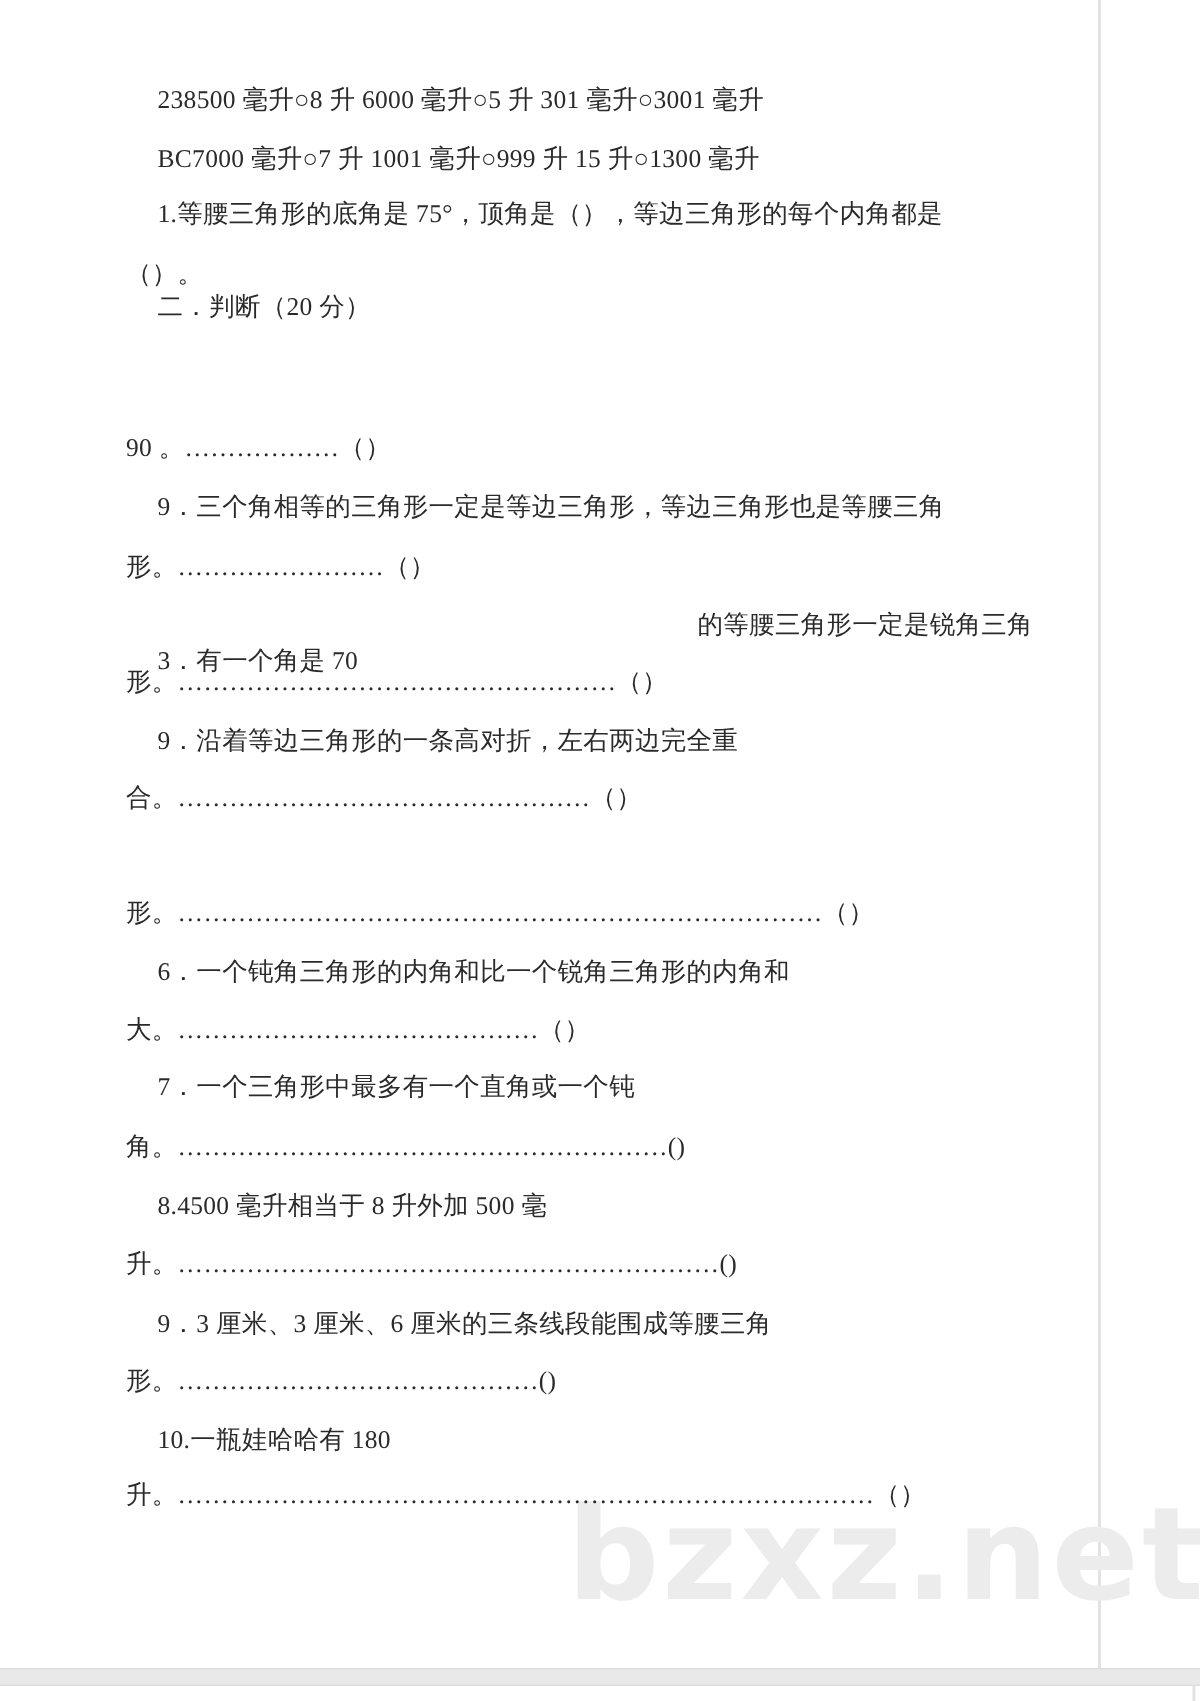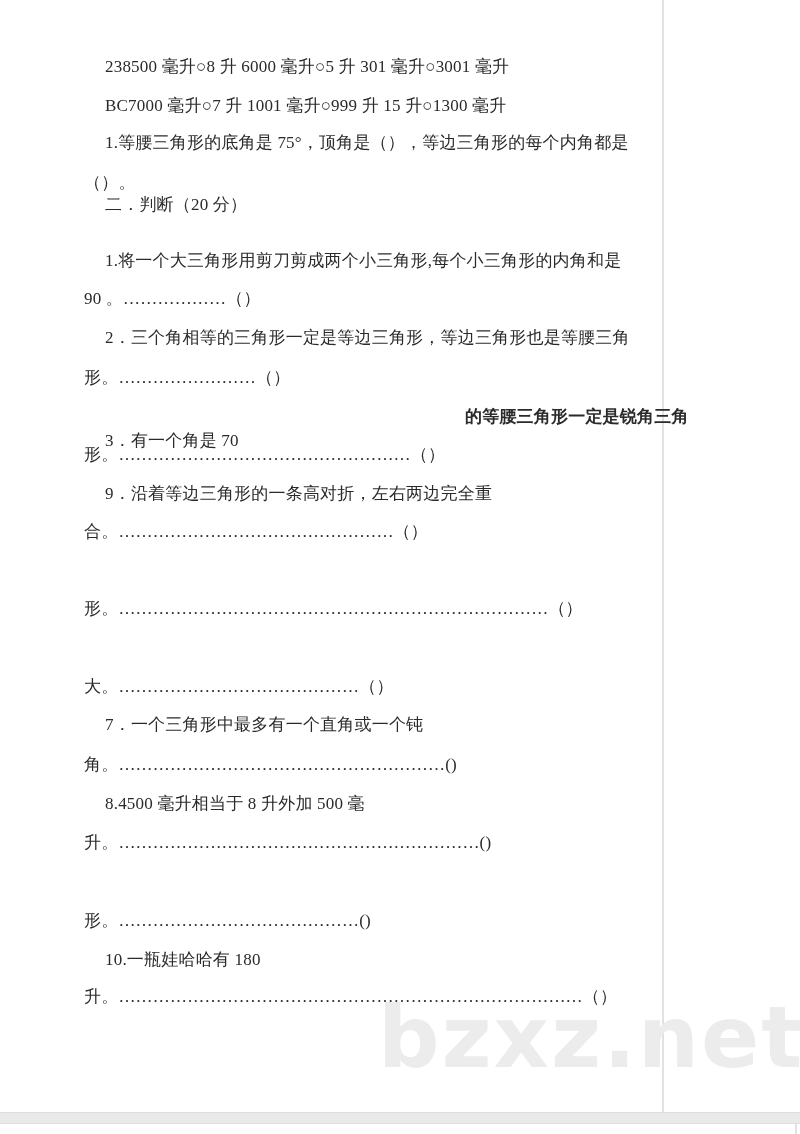--- a/index.html
+++ b/index.html
@@ -12,37 +12,37 @@
       height: 1134px;
       position: relative;
       overflow: hidden;
       font-family: "Liberation Serif", "DejaVu Serif", serif;
       color: #2a2a2a;
     }
     .page {
       position: absolute;
       left: 0;
       top: 0;
-      width: 664px;
+      width: 734px;
       height: 1112px;
       background: #ffffff;
       border-right: 2px solid #e2e2e2;
       box-sizing: border-box;
     }
     .line {
       position: absolute;
       font-size: 17px;
       line-height: 22px;
       white-space: nowrap;
       letter-spacing: 0.2px;
     }
     .l-indent { left: 105px; }
     .l-left { left: 84px; }
     .l-q3a { left: 105px; }
-    .l-q3b { left: 465px; font-weight: bold; }
+    .l-q3b { left: 465px; }
     .watermark {
       position: absolute;
       left: 378px;
       top: 994px;
       font-family: "DejaVu Sans", sans-serif;
       font-weight: bold;
       font-size: 86px;
       line-height: 86px;
       color: #ececec;
       letter-spacing: 2px;
@@ -78,43 +78,44 @@
 <div class="page">
 
   <div class="line l-indent" style="top:56px">238500 毫升○8 升 6000 毫升○5 升 301 毫升○3001 毫升</div>
   <div class="line l-indent" style="top:95px">BC7000 毫升○7 升 1001 毫升○999 升 15 升○1300 毫升</div>
 
   <div class="line l-indent" style="top:132px">1.等腰三角形的底角是 75°，顶角是（），等边三角形的每个内角都是</div>
   <div class="line l-left" style="top:172px">（）。</div>
 
   <div class="line l-indent" style="top:194px">二．判断（20 分）</div>
 
-  <div class="line l-indent" style="top:250px">1.将一个大三角形用剪刀剪成两个小三角形,每个小三角形的内角和是</div>
   <div class="line l-left" style="top:288px">90 。………………（）</div>
 
-  <div class="line l-indent" style="top:327px">2．三个角相等的三角形一定是等边三角形，等边三角形也是等腰三角</div>
+  <div class="line l-indent" style="top:327px">9．三个角相等的三角形一定是等边三角形，等边三角形也是等腰三角</div>
   <div class="line l-left" style="top:367px">形。……………………（）</div>
 
   <div class="line l-q3a" style="top:430px">3．有一个角是 70</div>
   <div class="line l-q3b" style="top:406px">的等腰三角形一定是锐角三角</div>
   <div class="line l-left" style="top:444px">形。……………………………………………（）</div>
 
   <div class="line l-indent" style="top:483px">9．沿着等边三角形的一条高对折，左右两边完全重</div>
   <div class="line l-left" style="top:521px">合。…………………………………………（）</div>
 
   <div class="line l-left" style="top:598px">形。…………………………………………………………………（）</div>
 
+  <div class="line l-indent" style="top:637px">6．一个钝角三角形的内角和比一个锐角三角形的内角和</div>
   <div class="line l-left" style="top:676px">大。……………………………………（）</div>
 
   <div class="line l-indent" style="top:714px">7．一个三角形中最多有一个直角或一个钝</div>
   <div class="line l-left" style="top:754px">角。…………………………………………………()</div>
 
   <div class="line l-indent" style="top:793px">8.4500 毫升相当于 8 升外加 500 毫</div>
   <div class="line l-left" style="top:832px">升。………………………………………………………()</div>
 
+  <div class="line l-indent" style="top:872px">9．3 厘米、3 厘米、6 厘米的三条线段能围成等腰三角</div>
   <div class="line l-left" style="top:910px">形。……………………………………()</div>
 
   <div class="line l-indent" style="top:949px">10.一瓶娃哈哈有 180</div>
   <div class="line l-left" style="top:986px">升。………………………………………………………………………（）</div>
 
   <div class="watermark">bzxz.net</div>
 </div>
 
 <div class="separator"></div>
 <div class="next-page"></div>

